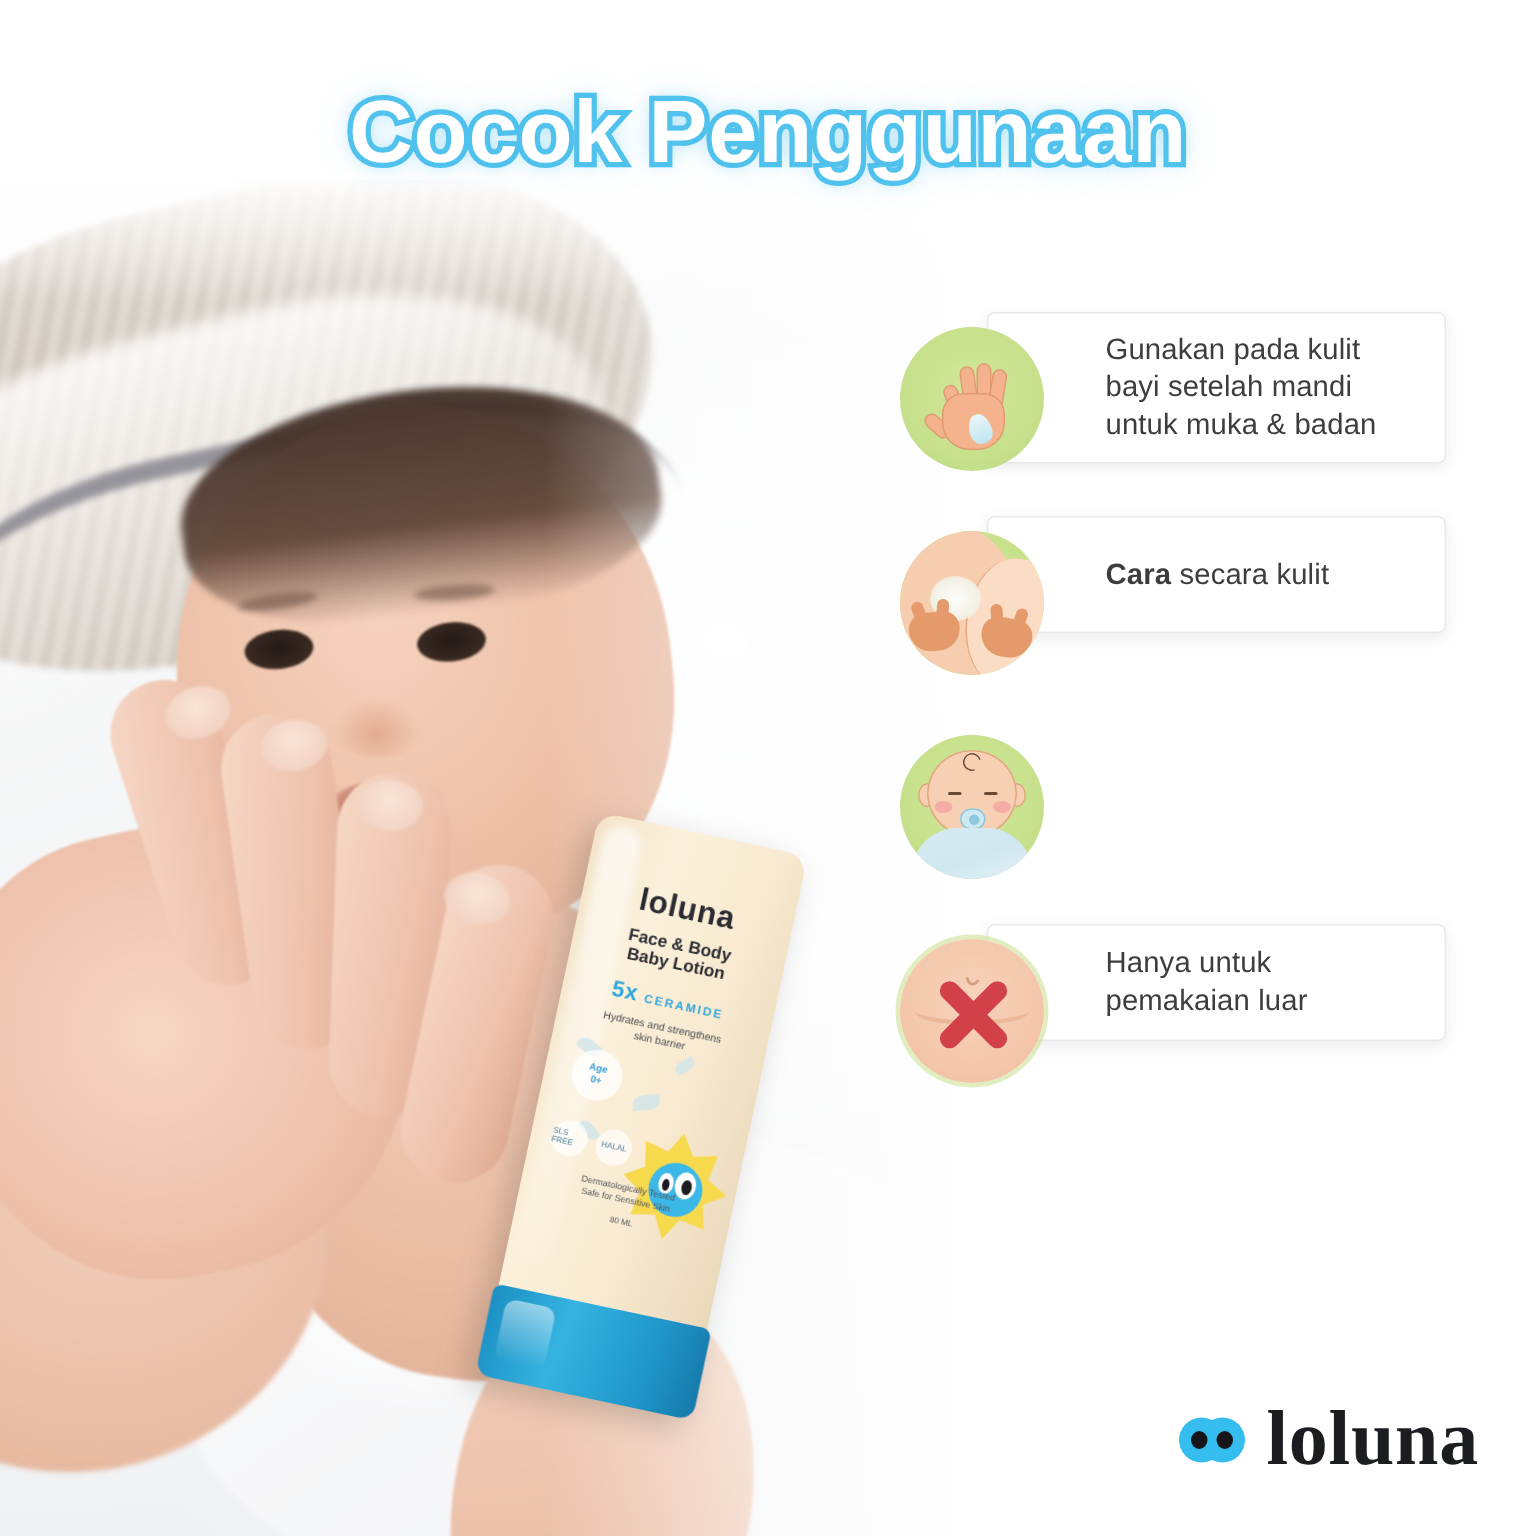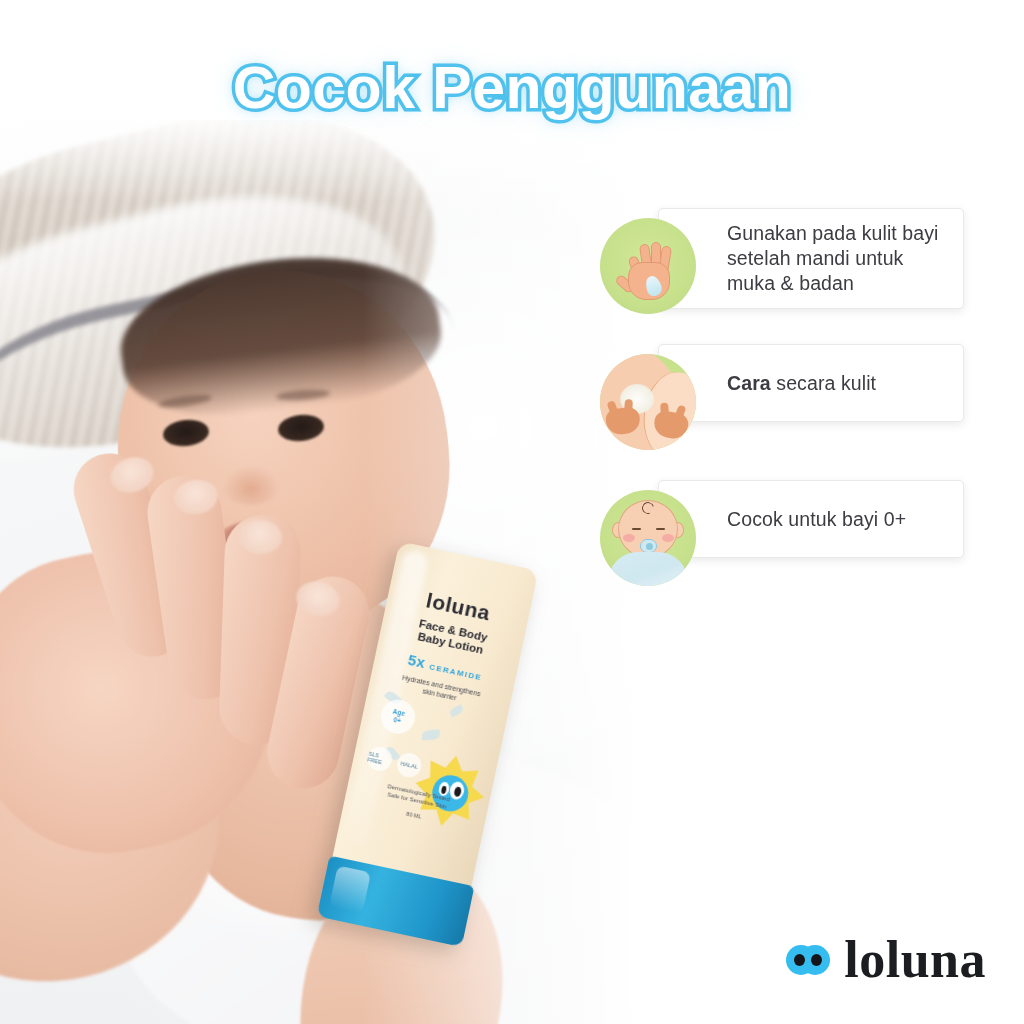--- a/index.html
+++ b/index.html
@@ -305,20 +305,21 @@
     display: flex; align-items: center;
     padding: 12px 16px 12px 68px;
     z-index: 1;
   }
   .step-card.tall { min-height: 98px; }
   .step-text {
     font-size: 19.5px;
     line-height: 25px;
     color: #3c3c42;
     letter-spacing: .1px;
+    margin-left: 10px;
   }
   .step-text b { font-weight: 700; }
 
   
   .ic { position: absolute; inset: 0; }
 
   
   .hand-ic { position: absolute; left: 22px; top: 24px; width: 54px; height: 56px; }
   .hand-ic .palm {
     position: absolute; left: 6px; top: 20px; width: 42px; height: 38px;
@@ -600,39 +601,50 @@
           <div class="limb"></div>
           <div class="limb2"></div>
           <div class="lotion"></div>
           <div class="h left"></div>
           <div class="h right"></div>
         </div>
       </div>
     </div>
 
     <div class="step">
-      <div class="step-card">
-        <div class="step-text">Cocok untuk bayi 0+</div>
-      </div>
       <div class="step-badge badge-green">
         <div class="ic baby-ic">
           <div class="ear l"></div>
           <div class="ear r"></div>
           <div class="face"></div>
           <div class="curl"></div>
           <div class="ey l"></div>
           <div class="ey r"></div>
           <div class="ck l"></div>
           <div class="ck r"></div>
           <div class="paci"></div>
           <div class="swaddle"></div>
         </div>
       </div>
     </div>
 
+    <div class="step">
+      <div class="step-card">
+        <div class="step-text">Hanya untuk pemakaian luar</div>
+      </div>
+      <div class="step-badge badge-skin">
+        <div class="ic noeat-ic">
+          <div class="nostril"></div>
+          <div class="lipline l"></div>
+          <div class="lipline r"></div>
+          <div class="xbar a"></div>
+          <div class="xbar b"></div>
+        </div>
+      </div>
+    </div>
 
   </div>
 
   <div class="logo">
     <div class="logo-mark">
       <div class="eyeball l"></div>
       <div class="eyeball r"></div>
       <div class="pupil l"></div>
       <div class="pupil r"></div>
     </div>

